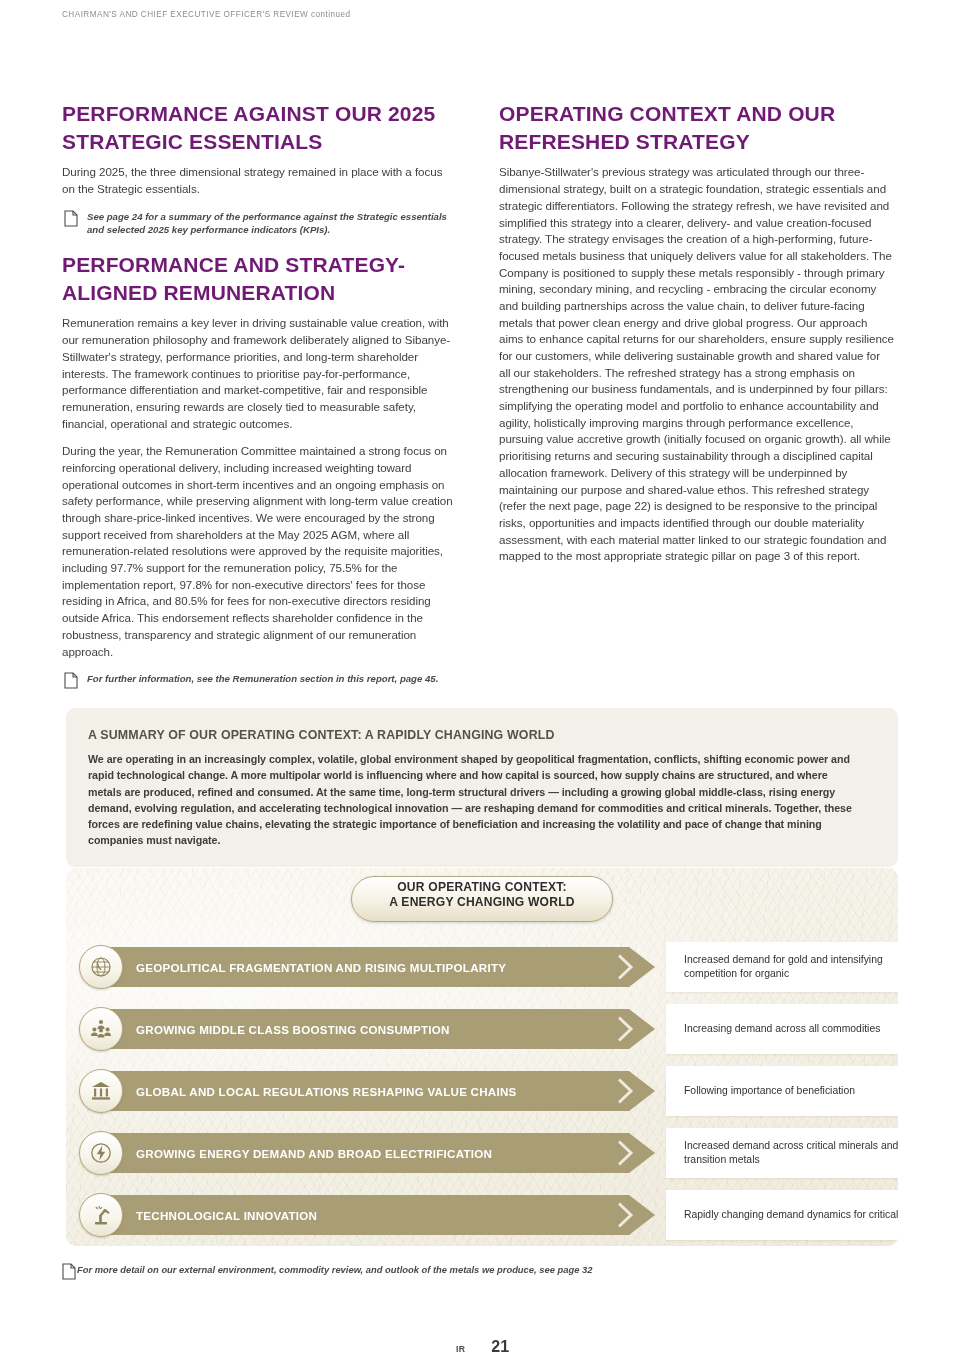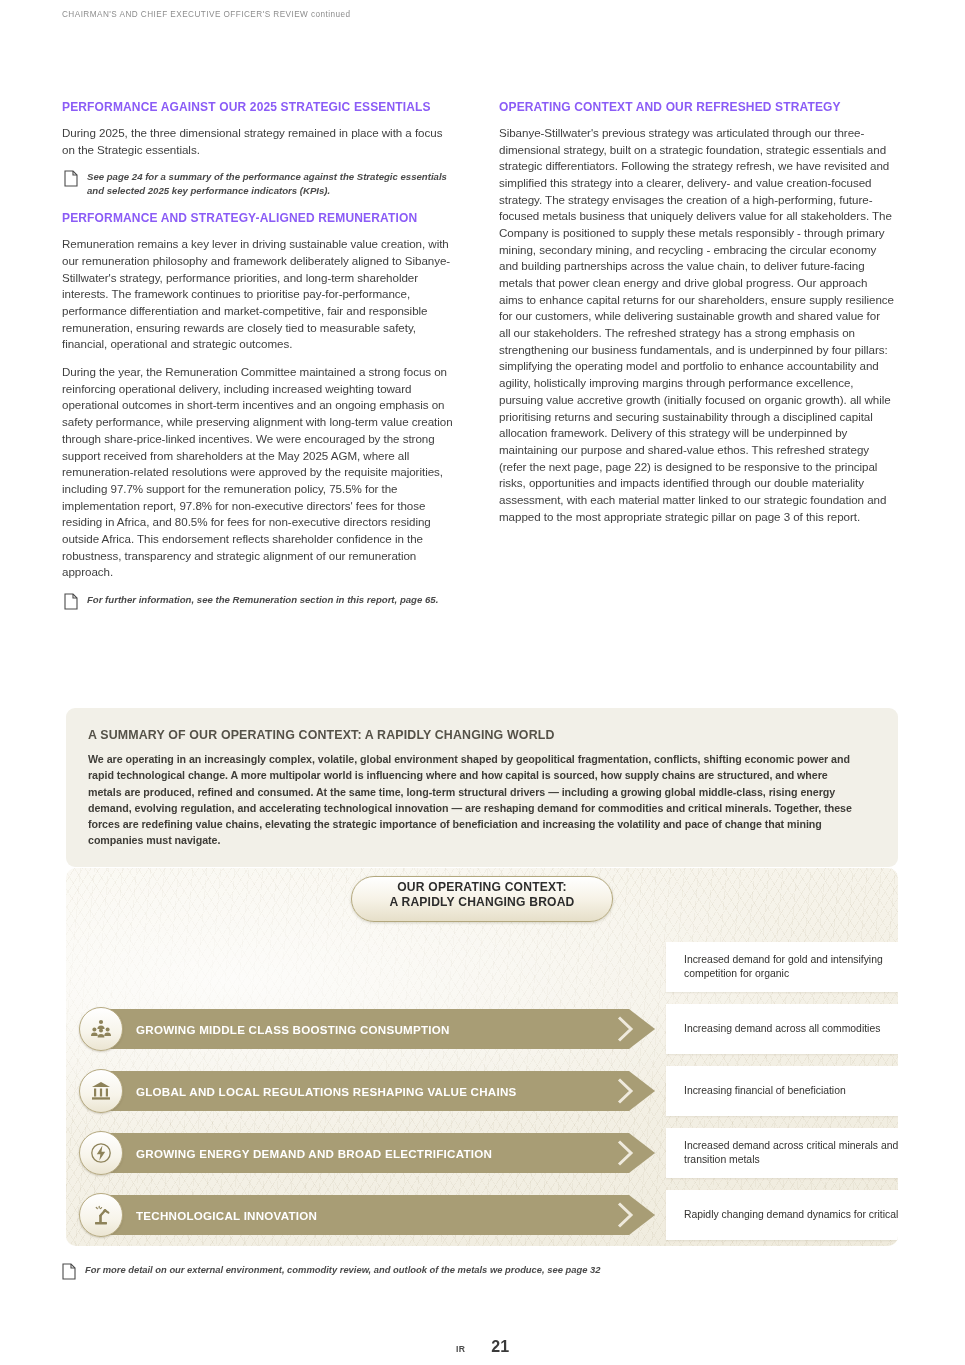--- a/index.html
+++ b/index.html
@@ -21,22 +21,22 @@
 
   
   .columns {
     position: absolute; left: 62px; top: 100px;
     width: 832px;
     display: flex; gap: 42px;
   }
   .col { width: 395px; }
 
   h2.section-title {
-    color: #8b5cf6;
-    font-size: 12px;
+    color: #701a75;
+    font-size: 21px;
     font-weight: 700;
     letter-spacing: 0.15px;
     line-height: 1.32;
     margin-bottom: 9px;
     text-transform: uppercase;
   }
   h2.section-title.second { margin-top: 8px; }
 
   p.body {
     font-size: 11.6px;
@@ -156,21 +156,21 @@
     padding-left: 18px; padding-right: 14px;
     box-shadow: 0 1px 2px rgba(140,130,100,0.14);
   }
   .outcome-text {
     font-size: 10.4px; line-height: 1.36; color: #33322f;
   }
 
   
   .footer-note {
     position: absolute; left: 62px; top: 1262px;
-    display: flex; align-items: flex-start; gap: 9px;
+    display: flex; align-items: flex-start; gap: 1px;
   }
   .footer-note .ref-text { font-size: 9.4px; }
 
   
   .page-foot {
     position: absolute; left: 0; top: 1310px; width: 965px;
     display: flex; align-items: baseline; justify-content: center; gap: 26px; margin-top: 28px;
   }
   .foot-ir { font-size: 8.6px; font-weight: 700; color: #4a4a4a; letter-spacing: 0.4px; }
   .foot-num { font-size: 16px; font-weight: 700; color: #3a3a3a; }
@@ -202,46 +202,63 @@
       <p class="body">Remuneration remains a key lever in driving sustainable value creation, with our remuneration philosophy and framework deliberately aligned to Sibanye-Stillwater's strategy, performance priorities, and long-term shareholder interests. The framework continues to prioritise pay-for-performance, performance differentiation and market-competitive, fair and responsible remuneration, ensuring rewards are closely tied to measurable safety, financial, operational and strategic outcomes.</p>
       <p class="body">During the year, the Remuneration Committee maintained a strong focus on reinforcing operational delivery, including increased weighting toward operational outcomes in short-term incentives and an ongoing emphasis on safety performance, while preserving alignment with long-term value creation through share-price-linked incentives. We were encouraged by the strong support received from shareholders at the May 2025 AGM, where all remuneration-related resolutions were approved by the requisite majorities, including 97.7% support for the remuneration policy, 75.5% for the implementation report, 97.8% for non-executive directors' fees for those residing in Africa, and 80.5% for fees for non-executive directors residing outside Africa. This endorsement reflects shareholder confidence in the robustness, transparency and strategic alignment of our remuneration approach.</p>
 
       <div class="ref-note">
         <span class="page-icon">
           <svg viewBox="0 0 14 17" xmlns="http://www.w3.org/2000/svg">
             <path d="M1 1 H9 L13 5 V16 H1 Z" fill="none" stroke="#4a4a4a" stroke-width="1.1"></path>
             <path d="M9 1 L9 5 L13 5" fill="none" stroke="#4a4a4a" stroke-width="1.1"></path>
           </svg>
         </span>
-        <span class="ref-text">For further information, see the Remuneration section in this report, page 65.</span>
+        <span class="ref-text">For further information, see the Remuneration section in this report, page 45.</span>
       </div>
     </div>
 
     <div class="col">
       <h2 class="section-title">OPERATING CONTEXT AND OUR REFRESHED STRATEGY</h2>
       <p class="body">Sibanye-Stillwater's previous strategy was articulated through our three-dimensional strategy, built on a strategic foundation, strategic essentials and strategic differentiators. Following the strategy refresh, we have revisited and simplified this strategy into a clearer, delivery- and value creation-focused strategy.  The strategy envisages the creation of a high-performing, future-focused metals business that uniquely delivers value for all stakeholders. The Company is positioned to supply these metals responsibly - through primary mining, secondary mining, and recycling - embracing the circular economy and building partnerships across the value chain, to deliver future-facing metals that power clean energy and drive global progress. Our approach aims to enhance capital returns for our shareholders, ensure supply resilience for our customers, while delivering sustainable growth and shared value for all our stakeholders. The refreshed strategy has a strong emphasis on strengthening our business fundamentals,  and is underpinned by four pillars: simplifying the operating model and portfolio to enhance accountability and agility, holistically improving margins through performance excellence, pursuing value accretive growth (initially focused on organic growth). all while prioritising returns and securing sustainability through a disciplined capital allocation framework.  Delivery of this strategy will be underpinned by maintaining our purpose and shared-value ethos. This refreshed strategy (refer the next page, page 22)  is designed to be responsive to the principal risks, opportunities and impacts identified through our double materiality assessment, with each material matter linked to our strategic foundation and mapped to the most appropriate strategic pillar on page 3 of this report.</p>
     </div>
 
   </div>
 
   <div class="summary-panel">
     <div class="summary-title">A SUMMARY OF OUR OPERATING CONTEXT: A RAPIDLY CHANGING WORLD</div>
     <div class="summary-text">We are operating in an increasingly complex, volatile, global environment shaped by geopolitical fragmentation, conflicts, shifting economic power and rapid technological change. A more multipolar world is influencing where and how capital is sourced, how supply chains are structured, and where metals are produced, refined and consumed. At the same time, long-term structural drivers — including a growing global middle-class, rising energy demand, evolving regulation, and accelerating technological innovation — are reshaping demand for commodities and critical minerals. Together, these forces are redefining value chains, elevating the strategic importance of beneficiation and increasing the volatility and pace of change that mining companies must navigate.</div>
   </div>
 
   <div class="info-panel">
 
     <div class="center-pill">
       <div class="line">OUR OPERATING CONTEXT:</div>
-      <div class="line">A RAPIDLY CHANGING BROAD</div>
+      <div class="line">A ENERGY CHANGING WORLD</div>
     </div>
 
     <div class="rows">
 
       <div class="drow">
+        <div class="bar-wrap">
+          <div class="bar"></div>
+          <span class="bar-chev">
+            <svg viewBox="0 0 19 27" xmlns="http://www.w3.org/2000/svg">
+              <path d="M3 2 L15 13.5 L3 25" fill="none" stroke="currentColor" stroke-width="3"></path>
+            </svg>
+          </span>
+          <span class="icon-badge">
+            <svg viewBox="0 0 24 24" xmlns="http://www.w3.org/2000/svg">
+              <circle cx="12" cy="12" r="9" fill="none" stroke="#8d8259" stroke-width="1.2"></circle>
+              <ellipse cx="12" cy="12" rx="4" ry="9" fill="none" stroke="#8d8259" stroke-width="1"></ellipse>
+              <path d="M3 12 H21 M4.5 7 H19.5 M4.5 17 H19.5" stroke="#8d8259" stroke-width="0.9" fill="none"></path>
+              <path d="M8 8 q2 2 1 4 q2 1 3 3" stroke="#8d8259" stroke-width="1.3" fill="none"></path>
+            </svg>
+          </span>
+          <span class="bar-label">GEOPOLITICAL FRAGMENTATION AND RISING MULTIPOLARITY</span>
+        </div>
         <div class="outcome">
           <span class="outcome-text">Increased demand for gold and intensifying competition for organic</span>
         </div>
       </div>
 
       <div class="drow">
         <div class="bar-wrap">
           <div class="bar"></div>
           <span class="bar-chev">
             <svg viewBox="0 0 19 27" xmlns="http://www.w3.org/2000/svg">
@@ -280,21 +297,21 @@
               <path d="M12 3 L21 8 H3 Z" fill="#8d8259"></path>
               <rect x="5" y="9.5" width="2.2" height="8" fill="#8d8259"></rect>
               <rect x="10.9" y="9.5" width="2.2" height="8" fill="#8d8259"></rect>
               <rect x="16.8" y="9.5" width="2.2" height="8" fill="#8d8259"></rect>
               <rect x="3" y="18.3" width="18" height="2.3" fill="#8d8259"></rect>
             </svg>
           </span>
           <span class="bar-label">GLOBAL AND LOCAL REGULATIONS RESHAPING VALUE CHAINS</span>
         </div>
         <div class="outcome">
-          <span class="outcome-text">Increasing financial of beneficiation</span>
+          <span class="outcome-text">Following importance of beneficiation</span>
         </div>
       </div>
 
       <div class="drow">
         <div class="bar-wrap">
           <div class="bar"></div>
           <span class="bar-chev">
             <svg viewBox="0 0 19 27" xmlns="http://www.w3.org/2000/svg">
               <path d="M3 2 L15 13.5 L3 25" fill="none" stroke="currentColor" stroke-width="3"></path>
             </svg>

